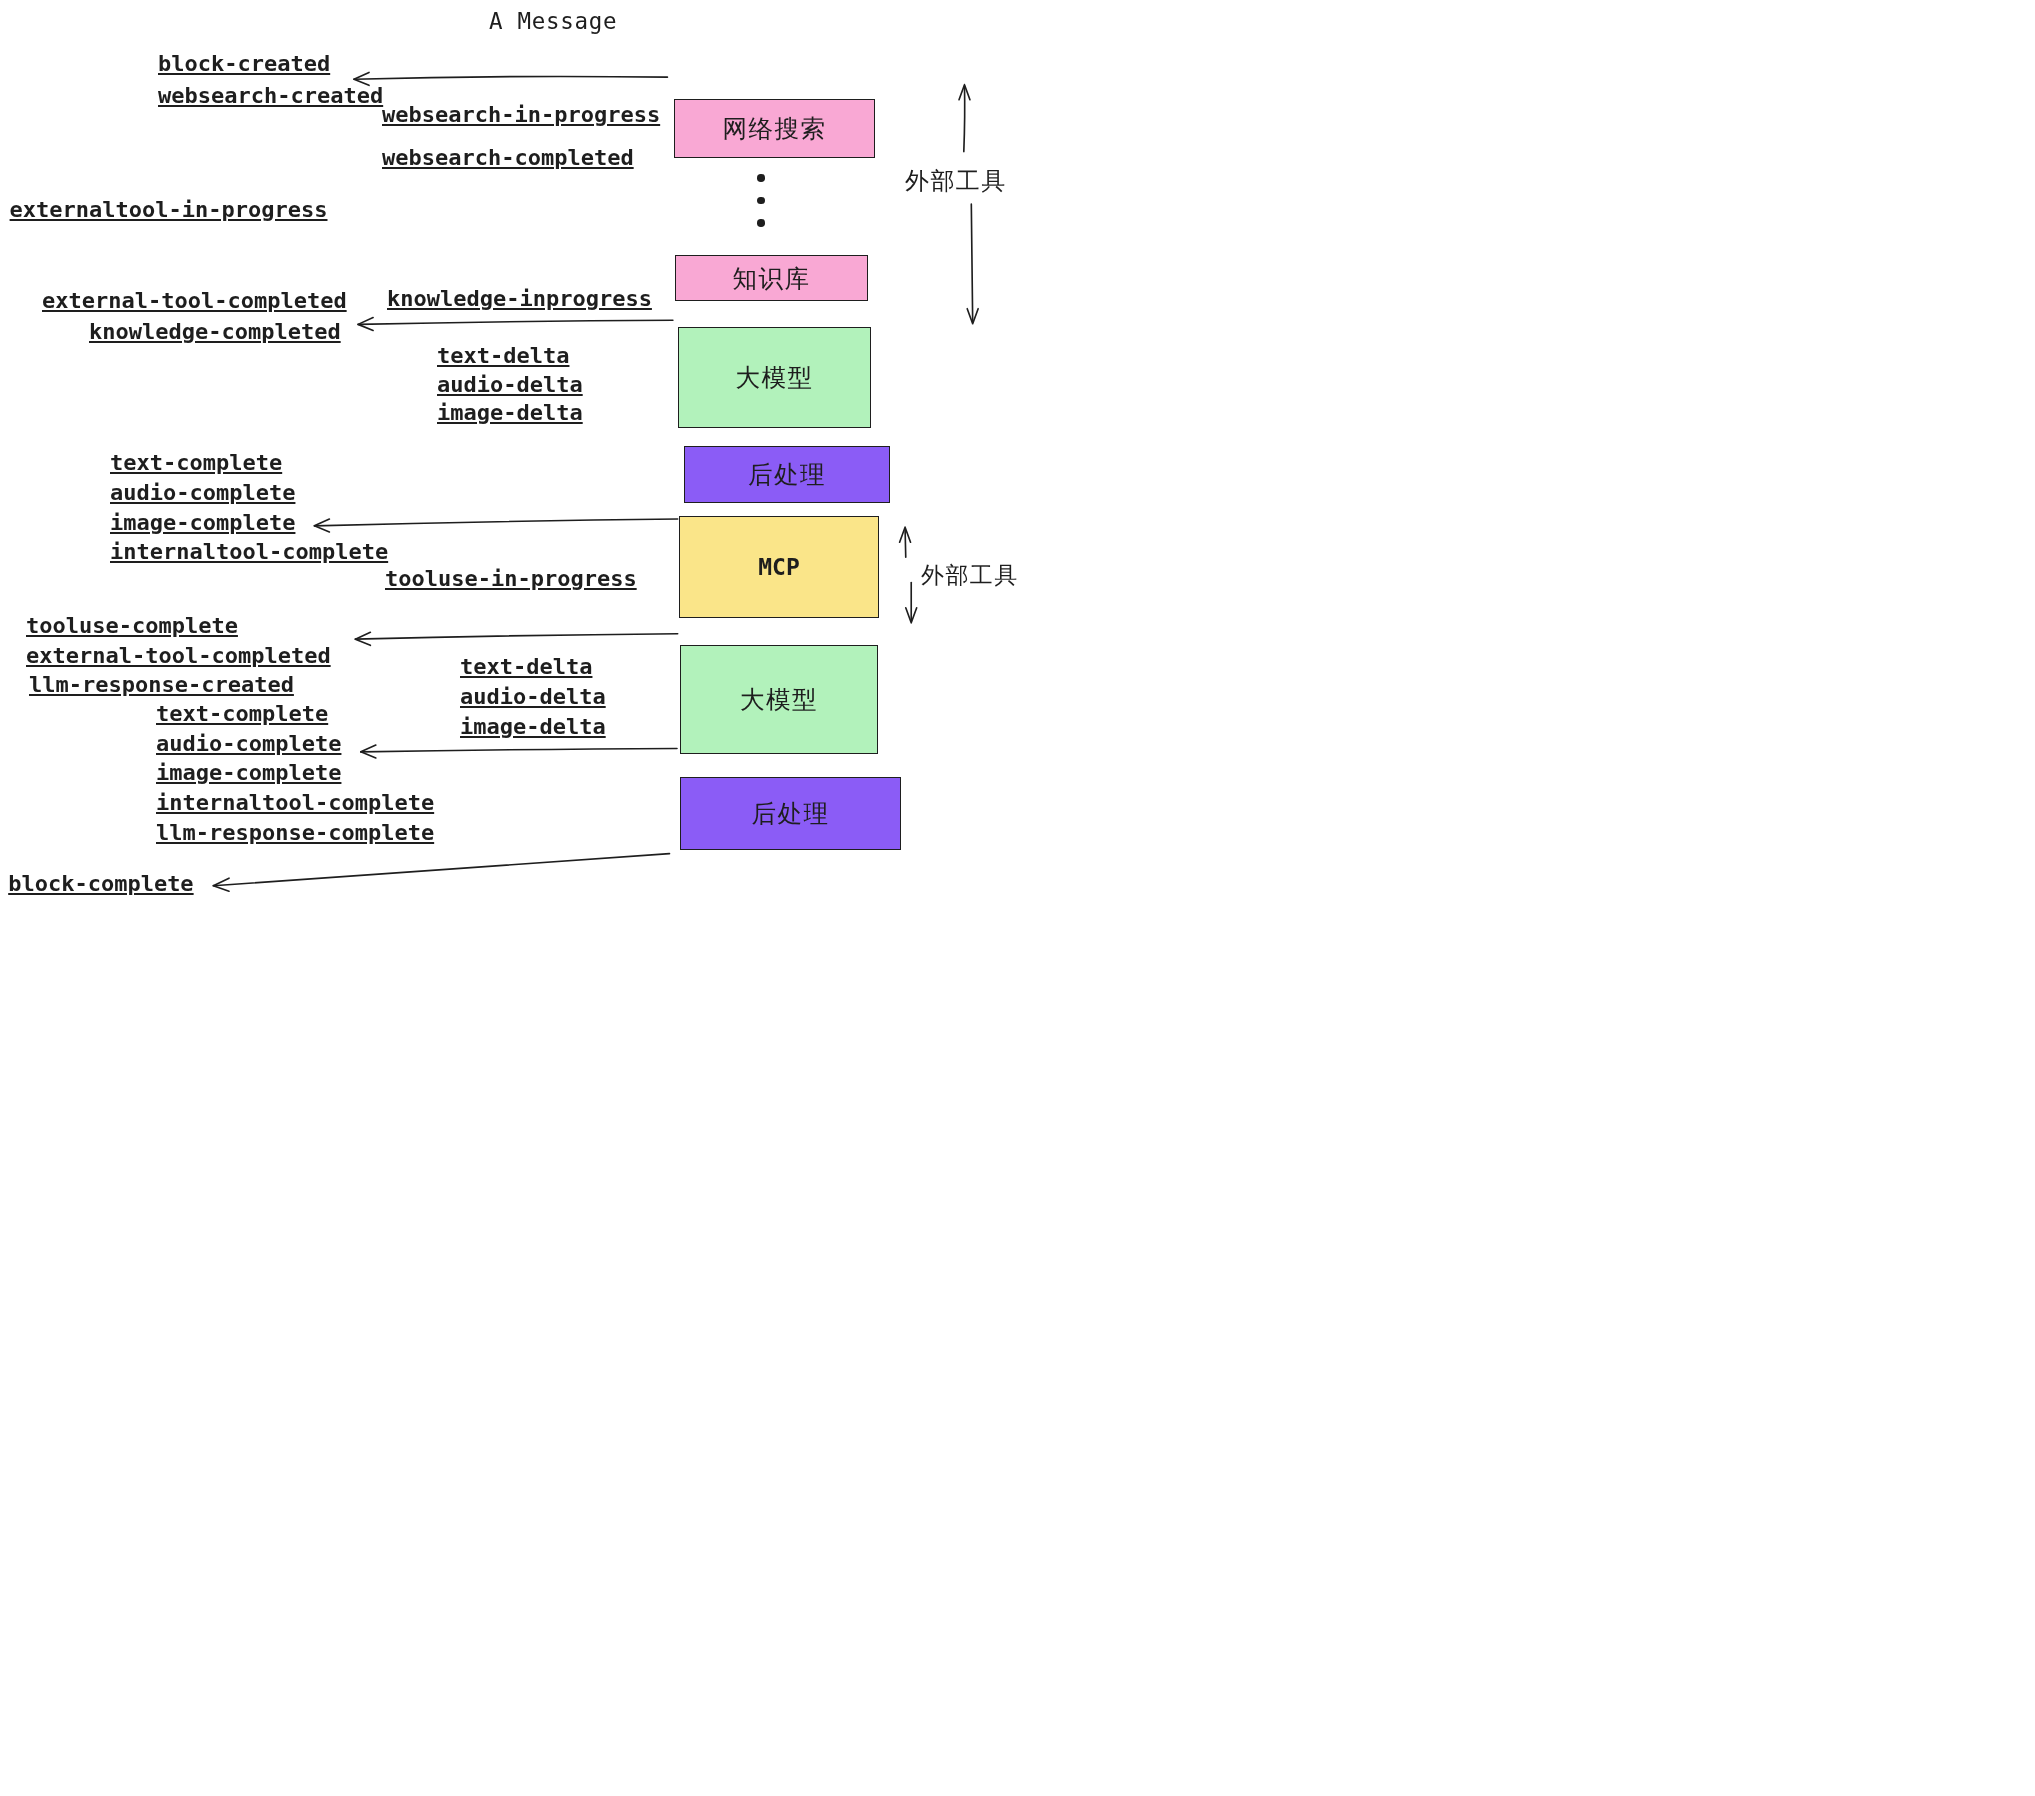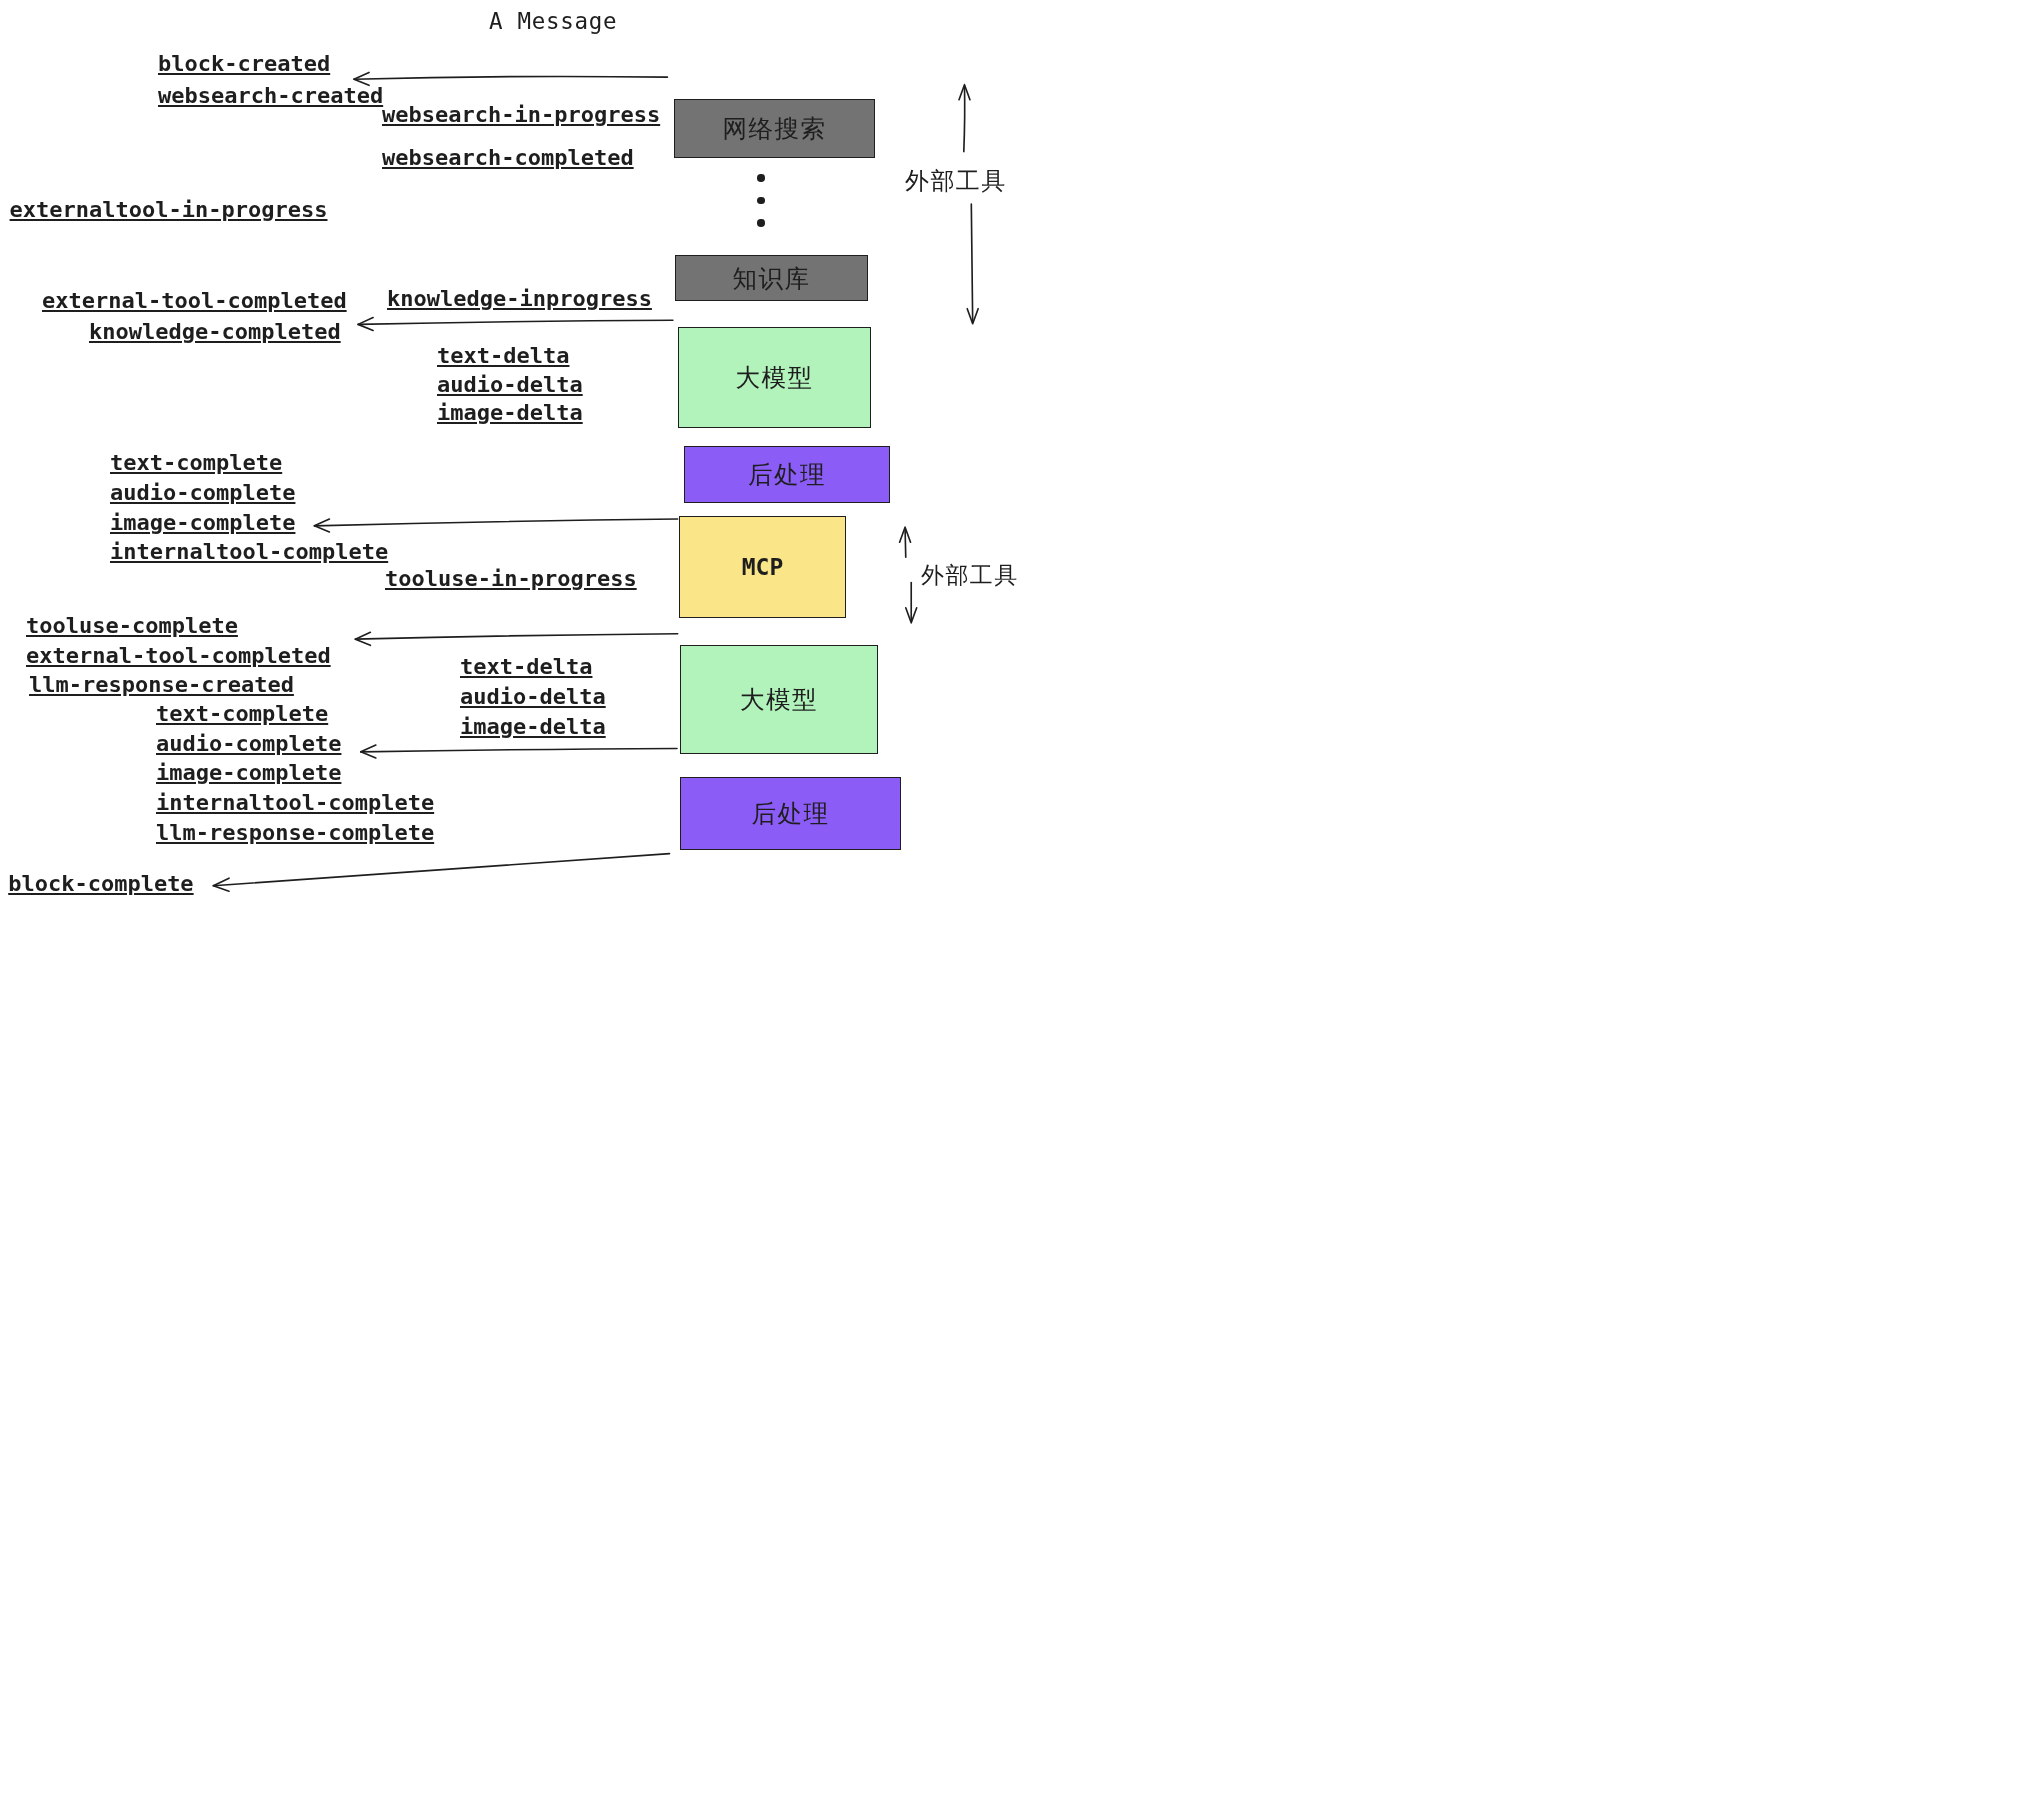--- a/index.html
+++ b/index.html
@@ -30,21 +30,21 @@
     box-sizing:border-box;
   }
   .box .cjk{
     font-family:"Liberation Sans", sans-serif;
     font-size:24.6px;letter-spacing:1.4px;white-space:nowrap;
   }
   .box .code{
     font-family:"DejaVu Sans Mono", monospace;
     font-size:23px;font-weight:bold;white-space:nowrap;
   }
-  .pink{background:#737373;align-items:center;}
+  .pink{background:#f9a8d4;align-items:center;}
   .green{background:#b2f2bb;}
   .yellow{background:#fae589;}
   .white{background:#8b5cf6;}
   .ann{
     position:absolute;
     font-family:"Liberation Sans", sans-serif;
     font-size:24px;letter-spacing:1.4px;white-space:nowrap;
   }
   .dots{position:absolute;left:757px;top:174px;display:flex;flex-direction:column;gap:15px;}
   .dot{width:7.5px;height:7.5px;border-radius:50%;background:#1e1e1e;}
@@ -151,21 +151,21 @@
   </div>
 
   <div class="box green" style="left:678px;top:327px;width:193px;height:101px;">
     <span class="cjk">大模型</span>
   </div>
 
   <div class="box white" style="left:684px;top:446px;width:206px;height:57px;">
     <span class="cjk">后处理</span>
   </div>
 
-  <div class="box yellow" style="left:679px;top:516px;width:167px;height:102px;">
+  <div class="box yellow" style="left:679px;top:516px;width:200px;height:102px;">
     <span class="code">MCP</span>
   </div>
 
   <div class="box green" style="left:680px;top:645px;width:198px;height:109px;">
     <span class="cjk">大模型</span>
   </div>
 
   <div class="box white" style="left:680px;top:777px;width:221px;height:73px;">
     <span class="cjk">后处理</span>
   </div>

